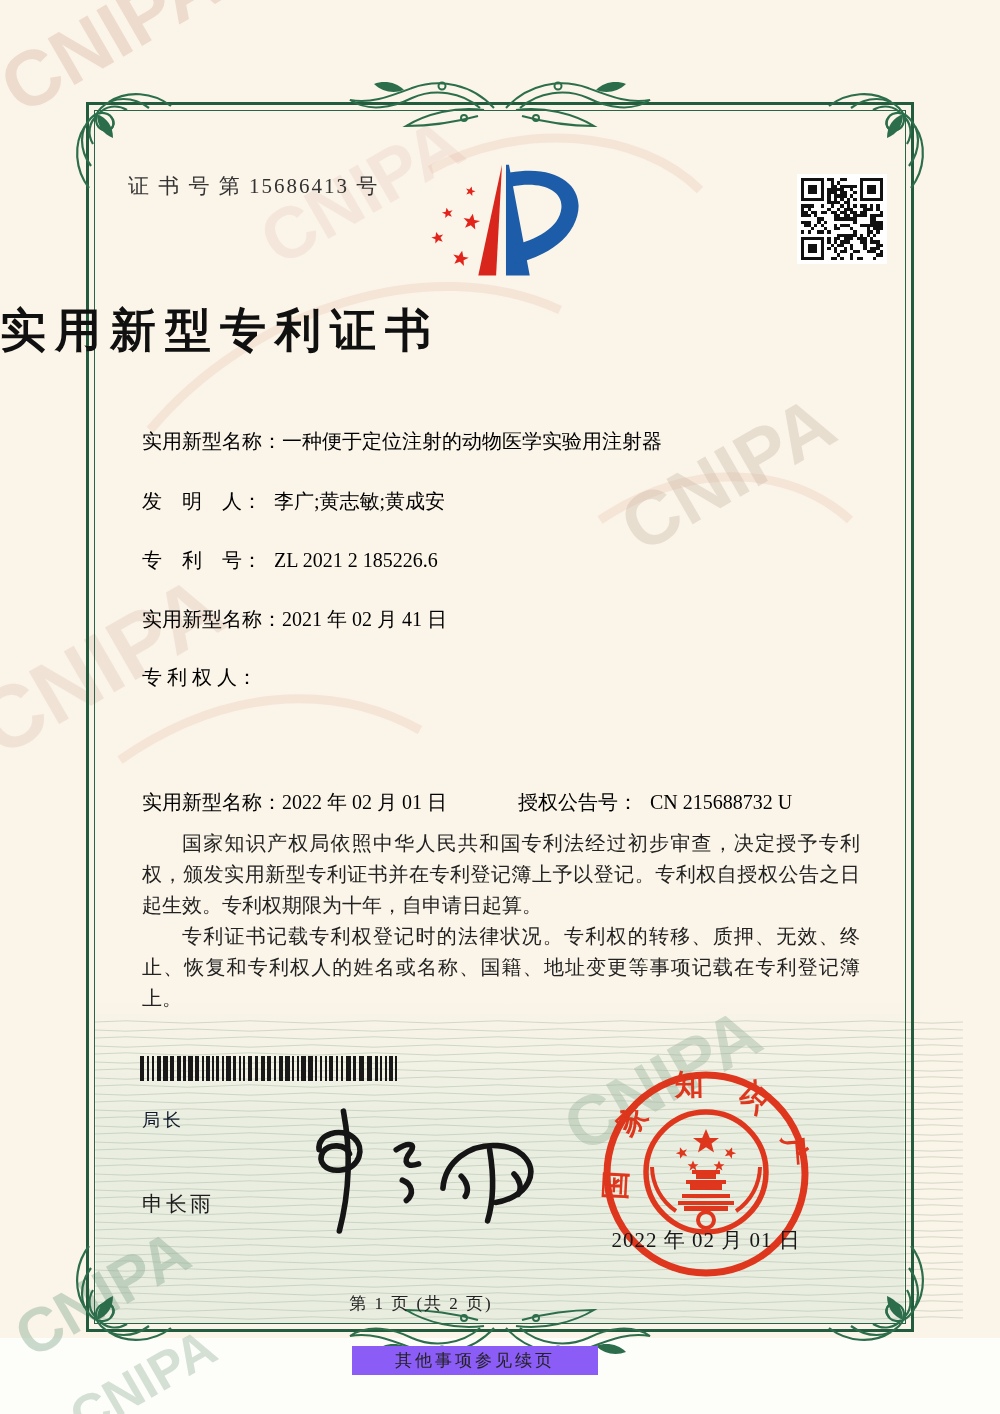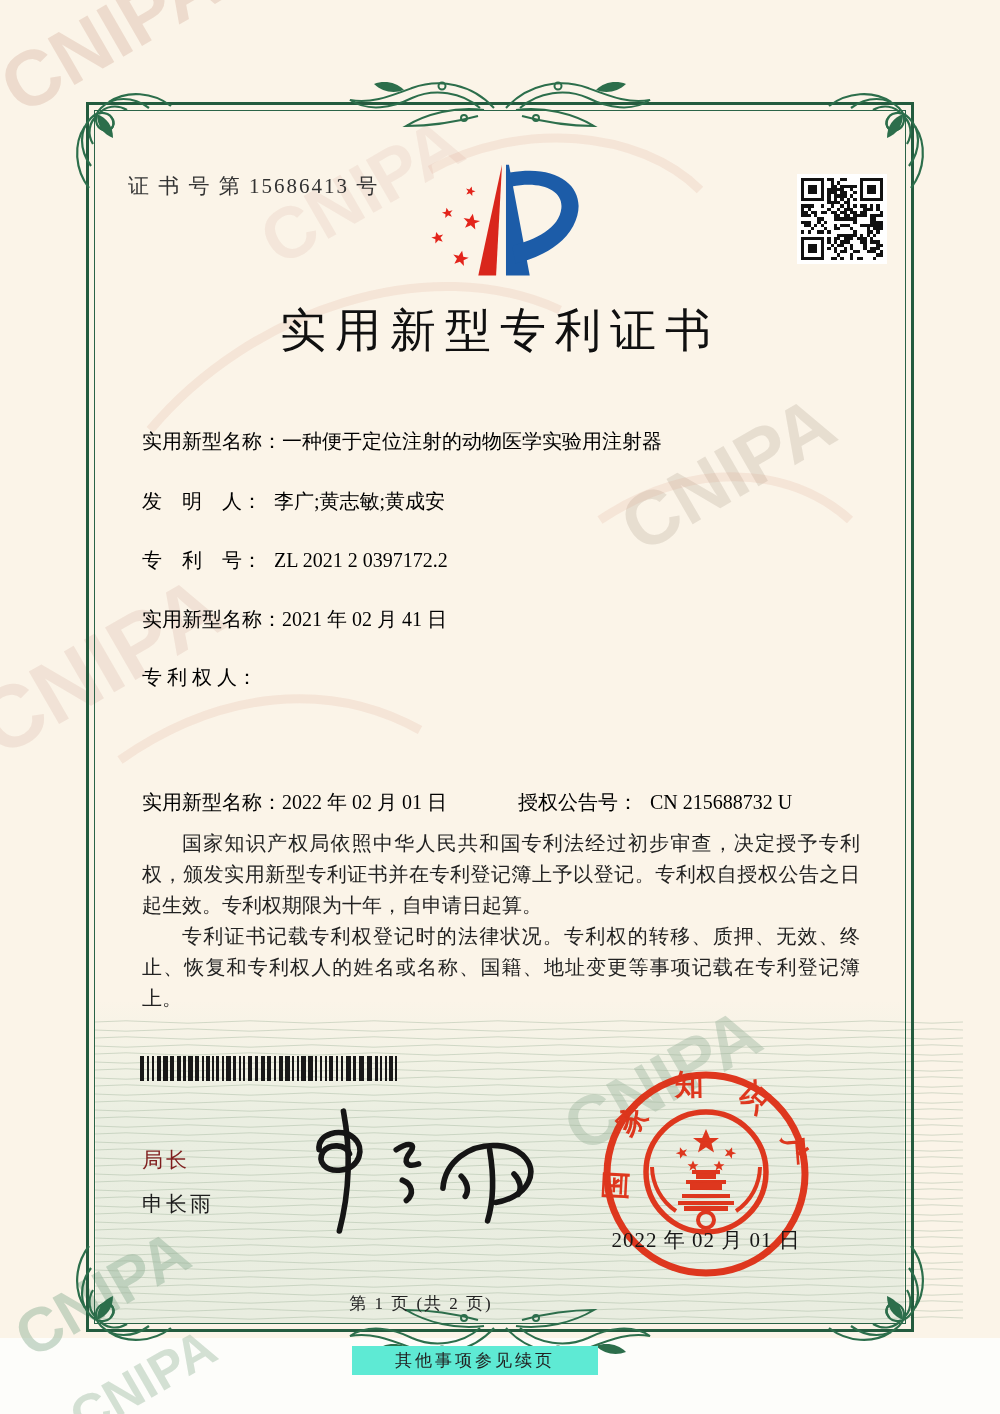--- a/index.html
+++ b/index.html
@@ -11,39 +11,39 @@
        background:linear-gradient(180deg,#fbf4e8 0,#f2f2e5 60px,#eaeee1 120px,#e9ede0 100%)}
   .wm{position:absolute;font-family:"Liberation Sans","DejaVu Sans",sans-serif;font-weight:700;
       transform:rotate(-30deg);pointer-events:none;z-index:2;white-space:nowrap}
   #decor,#orn{position:absolute;left:0;top:0;z-index:2;pointer-events:none}
   #orn{z-index:4}
   .frame-outer{position:absolute;left:86px;top:102px;width:828px;height:1230px;border:3px solid #235b3e;z-index:3}
   .frame-inner{position:absolute;left:94px;top:110px;width:812px;height:1214px;border:1px solid #2a6347;z-index:3}
   .certno{position:absolute;left:128px;top:172px;font-size:21px;letter-spacing:2px;color:#333;z-index:5}
   .logo{position:absolute;left:415px;top:158px;width:178px;height:130px;z-index:5}
   .qr{position:absolute;left:797px;top:174px;width:90px;height:90px;background:#fff;padding:4px;z-index:5}
-  .title{position:absolute;left:0;top:300px;width:1000px;text-align:center;font-size:46px;font-weight:400;
+  .title{position:absolute;left:0;top:300px;width:1000px;text-align:left;font-size:46px;font-weight:700;
          letter-spacing:9px;color:#101010;z-index:5}
   .row{position:absolute;left:142px;display:flex;font-size:20px;line-height:30px;color:#000000;z-index:5}
   .lab{flex:0 0 132px;white-space:pre}
   .val{white-space:pre-wrap}
   .pair{display:flex}
   .paras{position:absolute;left:142px;top:828px;width:718px;font-size:20px;line-height:31px;
          text-align:justify;color:#222;z-index:5}
   .paras p{text-indent:2em}
   .barcode{position:absolute;left:140px;top:1056px;z-index:5}
-  .director{position:absolute;left:142px;top:1146px;font-size:21px;letter-spacing:3px;color:#7f1d1d;z-index:5}
+  .director{position:absolute;left:142px;top:1108px;font-size:18px;letter-spacing:3px;color:#0f172a;z-index:5}
   .dname{position:absolute;left:142px;top:1190px;font-size:21px;letter-spacing:3px;color:#1d1d1d;z-index:5}
   .sig{position:absolute;left:282px;top:1103px;z-index:6}
   .seal{position:absolute;left:586px;top:1054px;opacity:.93;z-index:6}
   .sealdate{position:absolute;left:606px;top:1226px;width:200px;text-align:center;font-size:21px;
             letter-spacing:1px;color:#161616;z-index:7}
   .pagefoot{position:absolute;left:0;top:1292px;width:842px;text-align:center;font-size:17px;
             letter-spacing:2px;color:#222;z-index:5}
-  .note{position:absolute;left:352px;top:1346px;width:246px;text-align:center;background:#5eead4;
+  .note{position:absolute;left:352px;top:1346px;width:246px;text-align:center;background:#8b5cf6;
         padding:3px 0;font-size:17px;letter-spacing:3px;color:#222;z-index:7}
 </style>
 </head>
 <body>
 
 <div id="page">
 
   <div class="bottom-strip"></div>
   <div class="gui"></div>
 
@@ -130,21 +130,21 @@
   <div class="row" style="top:426px">
     <span class="lab">实用新型名称：</span>
     <span class="val">一种便于定位注射的动物医学实验用注射器</span>
   </div>
   <div class="row" style="top:486px">
     <span class="lab">发　明　人：</span>
     <span class="val">李广;黄志敏;黄成安</span>
   </div>
   <div class="row" style="top:545px">
     <span class="lab">专　利　号：</span>
-    <span class="val">ZL 2021 2 0397172.2</span>
+    <span class="val">ZL 2021 2 185226.6</span>
   </div>
   <div class="row" style="top:604px">
     <span class="lab">实用新型名称：</span>
     <span class="val">2021 年 02 月 41 日</span>
   </div>
   <div class="row" style="top:662px">
     <span class="lab">专 利 权 人：</span>
   </div>
   <div class="row" style="top:787px">
     <span class="pair" style="width:376px">

